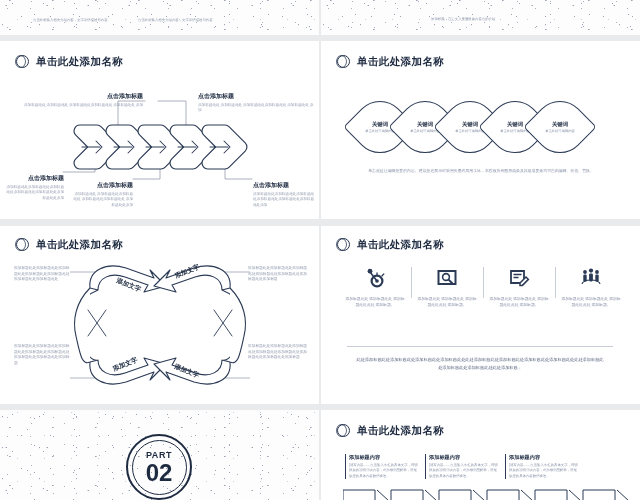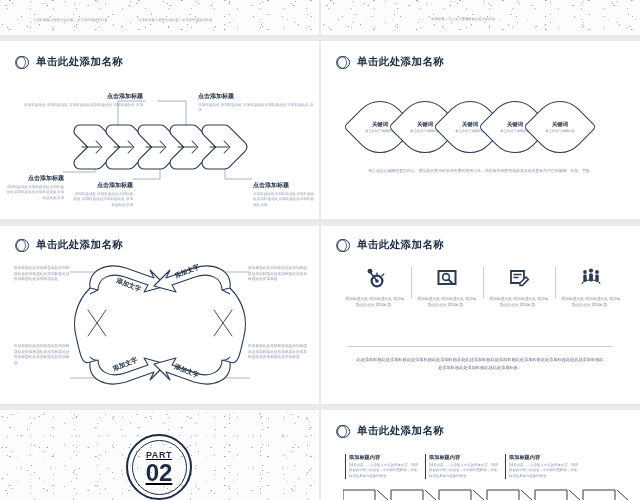--- a/index.html
+++ b/index.html
@@ -29,21 +29,21 @@
       radial-gradient(circle at 33% 38%, #aab2c2 0.5px, transparent 0.6px),
       radial-gradient(circle at 66% 9%, #aab2c2 0.5px, transparent 0.6px),
       radial-gradient(circle at 95% 66%, #aab2c2 0.5px, transparent 0.6px),
       #fdfdfd;
     background-size: 37px 31px, 43px 29px, 31px 37px, 47px 41px,
                      29px 33px, 39px 27px, 41px 43px, 23px 19px,
                      27px 23px, 33px 21px;
   }
 
   
-  .s-title { position: absolute; display: flex; align-items: center; gap: 7px; }
+  .s-title { position: absolute; display: flex; align-items: flex-start; gap: 7px; }
   .ring-icon { width: 13px; height: 13px; flex: 0 0 13px; position: relative; }
   .ring-icon i {
     position: absolute; inset: 0;
     border: 1.4px solid #26354f; border-radius: 50%;
   }
   .ring-icon i:nth-child(2) {
     inset: 0 3px 0 -1px; border-color: #26354f; opacity: .75;
   }
   .s-title .txt {
     font-size: 10.5px; font-weight: bold; color: #1d2a40; letter-spacing: .4px;
@@ -79,21 +79,21 @@
   
   .bowtie { position: absolute; }
   .bt-label {
     position: absolute; font-size: 3.7px; color: #8a94a8; line-height: 1.55;
   }
 
   
   .partcircle {
     position: absolute; width: 66px; height: 66px; border-radius: 50%;
     border: 2.2px solid #1d2a40; display: flex; flex-direction: column;
-    align-items: center; justify-content: center; text-decoration: underline;
+    align-items: center; justify-content: center;
   }
   .partcircle::before {
     content: ""; position: absolute; inset: 3.5px;
     border: 1px solid #1d2a40; border-radius: 50%;
   }
   .part-l { font-size: 9px; font-weight: bold; color: #1d2a40; letter-spacing: .6px; }
   .part-n { font-size: 24px; font-weight: bold; color: #1d2a40; line-height: 1; margin-top: 1px; }
 
   
   .iconcols { position: absolute; display: flex; }

